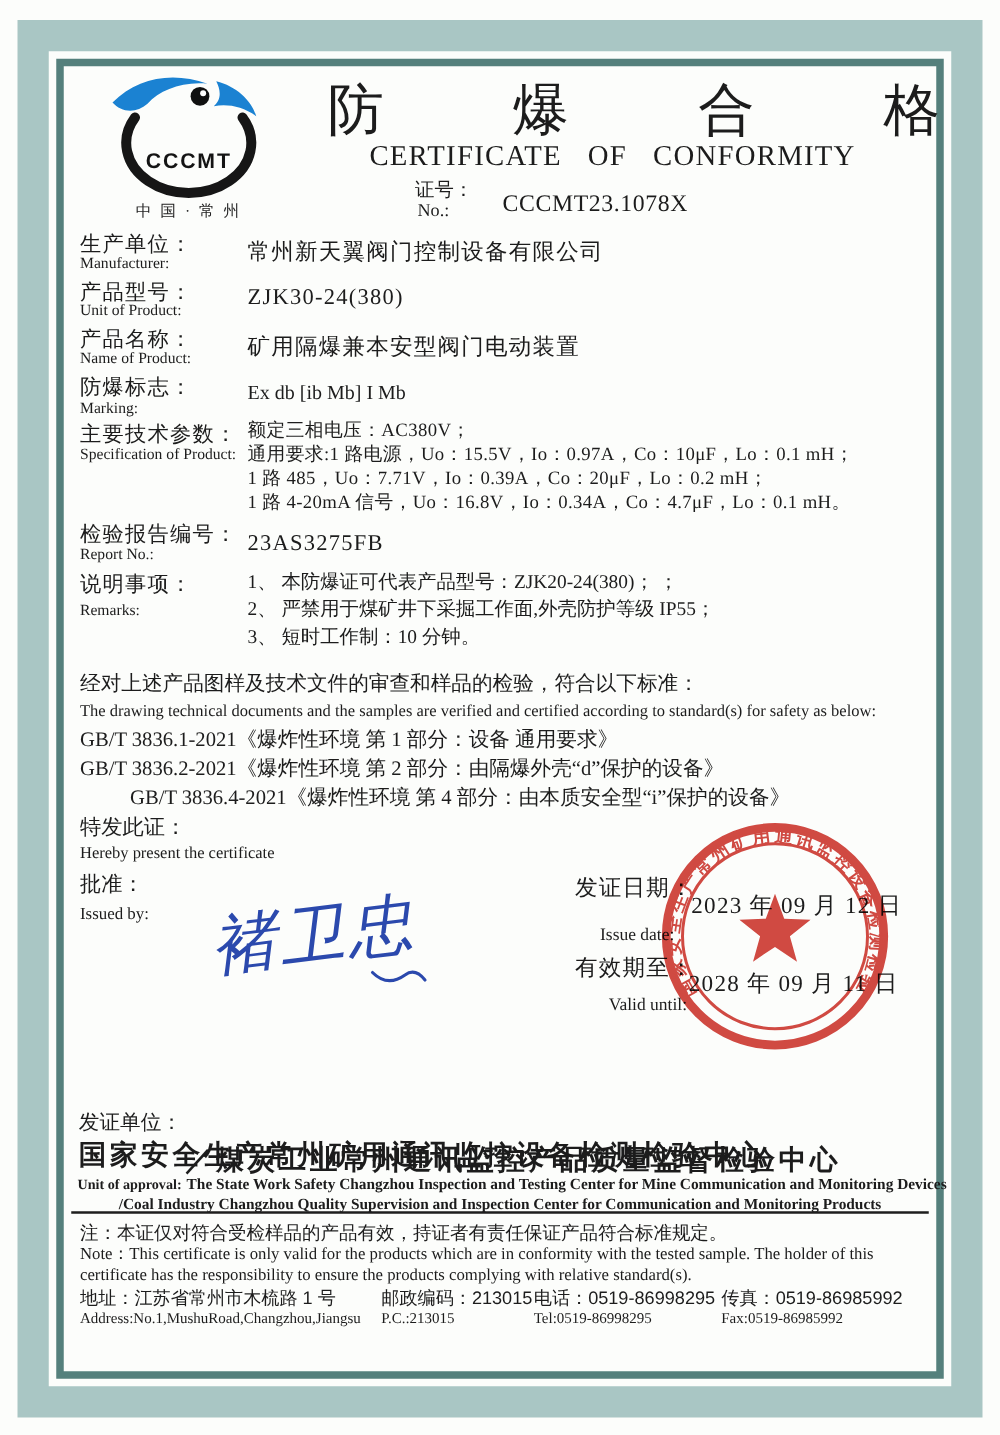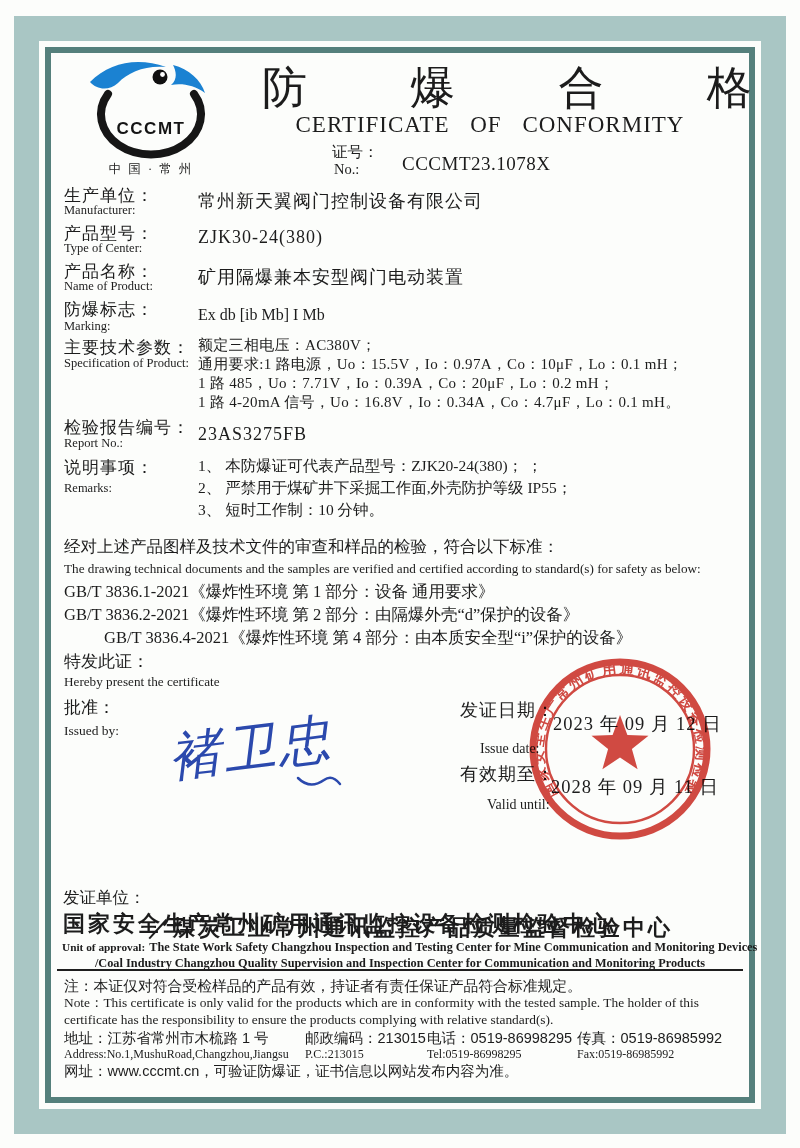--- a/index.html
+++ b/index.html
@@ -54,21 +54,21 @@
   <div class="abs title-en" style="left:255px; top:112px; width:470px; text-align:center;">CERTIFICATE  OF  CONFORMITY</div>
   <div class="abs" style="left:332px; top:142px; font-size:15.5px;">证号：</div>
   <div class="abs" style="left:334px; top:161px; font-size:14.5px;">No.:</div>
   <div class="abs" style="left:402px; top:153px; font-size:19px; letter-spacing:.5px;">CCCMT23.1078X</div>
 
   <div class="abs lbl-cn" style="left:64px; top:184px;">生产单位：</div>
   <div class="abs lbl-en" style="left:64px; top:203px;">Manufacturer:</div>
   <div class="abs val" style="left:198px; top:189px;">常州新天翼阀门控制设备有限公司</div>
 
   <div class="abs lbl-cn" style="left:64px; top:222px;">产品型号：</div>
-  <div class="abs lbl-en" style="left:64px; top:241px;">Type of Center:</div>
+  <div class="abs lbl-en" style="left:64px; top:241px;">Unit of Product:</div>
   <div class="abs val" style="left:198px; top:227px;">ZJK30-24(380)</div>
 
   <div class="abs lbl-cn" style="left:64px; top:260px;">产品名称：</div>
   <div class="abs lbl-en" style="left:64px; top:279px;">Name of Product:</div>
   <div class="abs val" style="left:198px; top:265px;">矿用隔爆兼本安型阀门电动装置</div>
 
   <div class="abs lbl-cn" style="left:64px; top:298px;">防爆标志：</div>
   <div class="abs lbl-en" style="left:64px; top:319px;">Marking:</div>
   <div class="abs" style="left:198px; top:306px; font-size:16px;">Ex db [ib Mb] I Mb</div>
 
@@ -142,14 +142,13 @@
   <div class="abs hei foot-cn" style="left:64px;  top:1029px;">地址：江苏省常州市木梳路 1 号</div>
   <div class="abs hei foot-cn" style="left:305px; top:1029px;">邮政编码：213015</div>
   <div class="abs hei foot-cn" style="left:427px; top:1029px;">电话：0519-86998295</div>
   <div class="abs hei foot-cn" style="left:577px; top:1029px;">传真：0519-86985992</div>
 
   <div class="abs foot-en" style="left:64px;  top:1047px;">Address:No.1,MushuRoad,Changzhou,Jiangsu</div>
   <div class="abs foot-en" style="left:305px; top:1047px;">P.C.:213015</div>
   <div class="abs foot-en" style="left:427px; top:1047px;">Tel:0519-86998295</div>
   <div class="abs foot-en" style="left:577px; top:1047px;">Fax:0519-86985992</div>
 
-  <div class="abs hei foot-cn" style="left:64px; top:1062px;">网址：www.cccmt.cn，可验证防爆证，证书信息以网站发布内容为准。</div>
 </div>
 
 </body></html>

